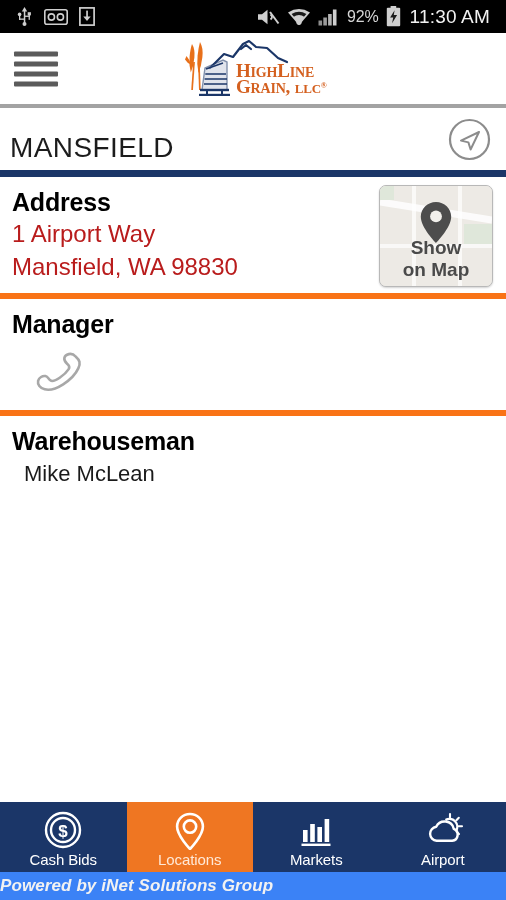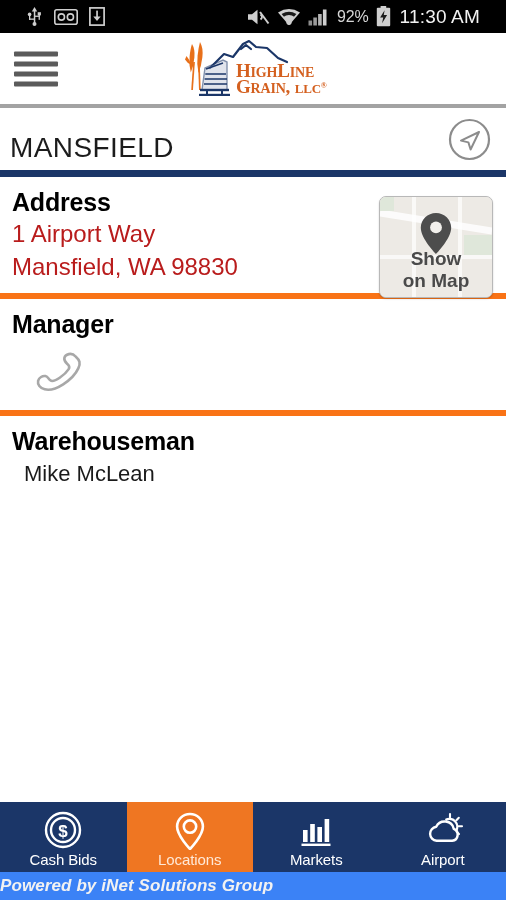--- a/index.html
+++ b/index.html
@@ -18,21 +18,21 @@
     overflow: hidden;
     background: #ffffff;
   }
 
   
   .statusbar {
     height: 33px;
     background: #000000;
     display: flex;
     align-items: center;
-    padding: 0 26px;
+    padding: 0 16px;
     box-sizing: border-box;
   }
   .status-left {
     display: flex;
     align-items: center;
     gap: 11px;
   }
   .status-right {
     margin-left: auto;
     display: flex;
@@ -140,21 +140,21 @@
     font-size: 22px;
     color: #1a1a1a;
     padding-left: 12px;
     line-height: 1.5;
   }
   .addr-block { padding-right: 130px; }
 
   .map-btn {
     position: absolute;
     right: 13px;
-    top: 19px;
+    top: 8px;
     width: 112px;
     height: 100px;
     border: 1px solid #b8b8b8;
     border-radius: 7px;
     background: #eceae6;
     box-shadow: 0 1px 2px rgba(0,0,0,0.18);
     overflow: hidden;
     cursor: pointer;
   }
   .map-btn-label {

